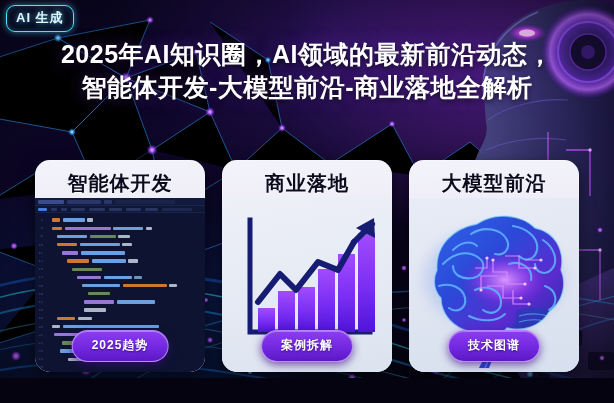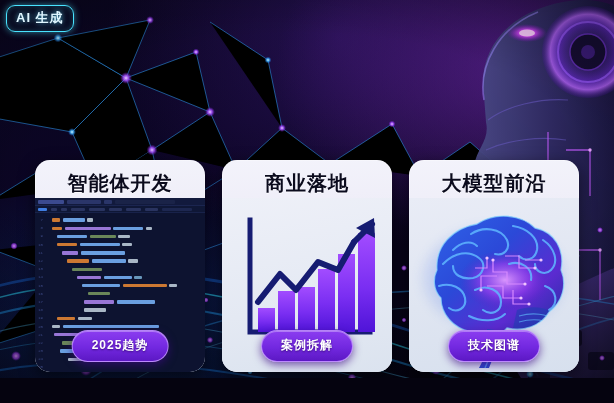--- a/index.html
+++ b/index.html
@@ -297,20 +297,22 @@
         <circle cx="14" cy="246" r="3.6" fill="url(#dotP)"></circle>
       </g>
     </svg>
   </div>
 
   <div class="bg-layer bg-vig"></div>
 
   <div class="ai-badge">AI 生成</div>
 
   <div class="headline">
+    <span class="l1">2025年AI知识圈，AI领域的最新前沿动态，</span>
+    <span class="l2">智能体开发-大模型前沿-商业落地全解析</span>
   </div>
 
   <div class="cards">
 
     <div class="card">
       <div class="card-title">智能体开发</div>
       <div class="card-visual">
         <div class="ide">
           <div class="ide-tabs">
             <i style="width:26px;background:#3b4a8f"></i>

